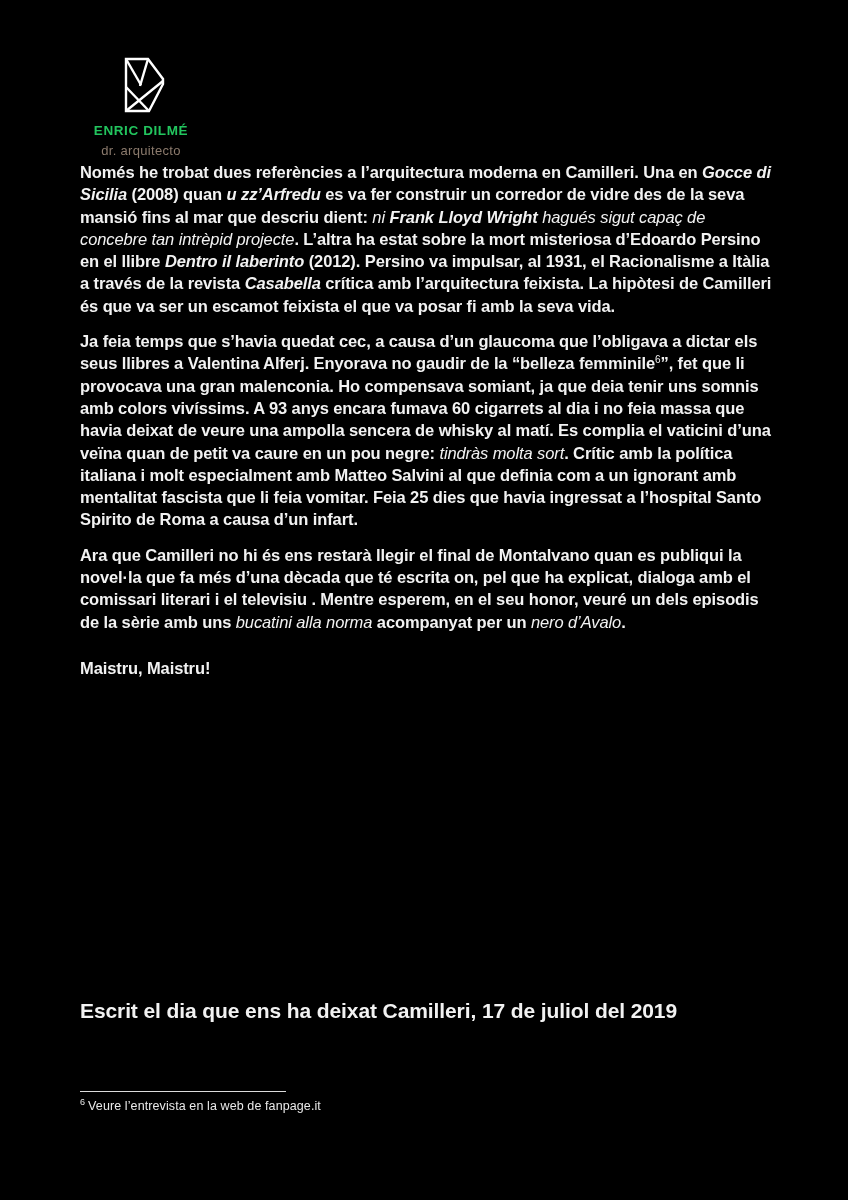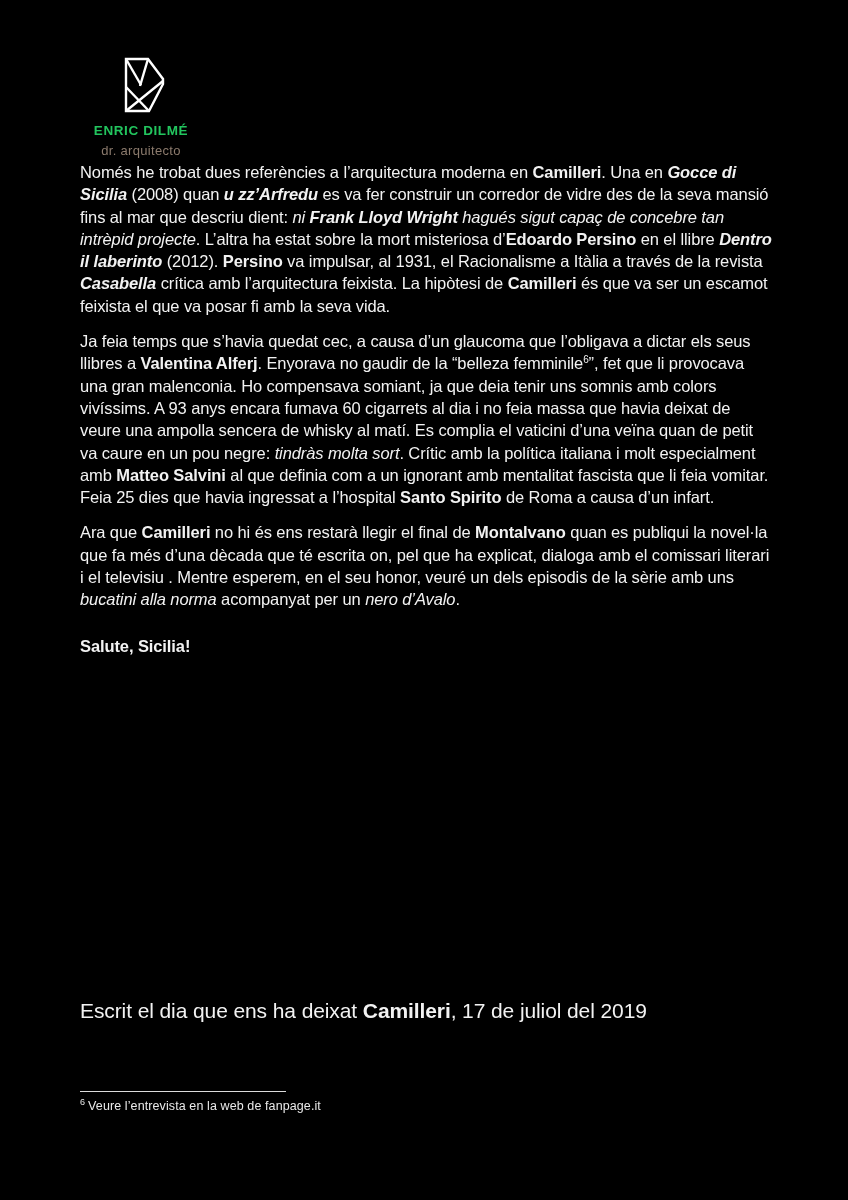--- a/index.html
+++ b/index.html
@@ -37,21 +37,21 @@
     position: absolute;
     left: 80px;
     top: 161px;
     width: 694px;
     font-size: 16.5px;
     line-height: 22.3px;
     letter-spacing: -0.1px;
   }
   .letter-body p { margin: 0 0 13px 0; }
   .signoff { font-weight: 700; margin-top: 24px !important; }
-  .run-n { font-weight: 400; font-style: normal; }
+  .run-n { font-weight: 700; font-style: normal; }
   .run-b { font-weight: 700; }
   .run-i { font-style: italic; }
   .run-bi { font-weight: 700; font-style: italic; }
   sup.run-sup { font-size: 10px; vertical-align: super; line-height: 0; }
   
   .date-line {
     position: absolute;
     left: 80px;
     top: 999px;
     width: 694px;
@@ -97,21 +97,21 @@
       <path d="M14 31 L37 55"></path>
     </svg>
     <div class="brand-name" style="color: #22c55e;">ENRIC DILMÉ</div>
     <div class="brand-subtitle" style="color: rgb(140, 123, 109);">dr. arquitecto</div>
   </header>
 
   <main class="letter-body">
     <p><span class="run-n">Només he trobat dues referències a l’arquitectura moderna en </span><span class="run-b">Camilleri</span><span class="run-n">. Una en </span><span class="run-bi">Gocce di Sicilia</span><span class="run-n"> (2008) quan </span><span class="run-bi">u zz’Arfredu</span><span class="run-n"> es va fer construir un corredor de vidre des de la seva mansió fins al mar que descriu dient: </span><span class="run-i">ni </span><span class="run-bi">Frank Lloyd Wright</span><span class="run-i"> hagués sigut capaç de concebre tan intrèpid projecte</span><span class="run-n">. L’altra ha estat sobre la mort misteriosa d’</span><span class="run-b">Edoardo Persino</span><span class="run-n"> en el llibre </span><span class="run-bi">Dentro il laberinto</span><span class="run-n"> (2012). </span><span class="run-b">Persino</span><span class="run-n"> va impulsar, al 1931, el Racionalisme a Itàlia a través de la revista </span><span class="run-bi">Casabella</span><span class="run-n"> crítica amb l’arquitectura feixista. La hipòtesi de </span><span class="run-b">Camilleri</span><span class="run-n"> és que va ser un escamot feixista el que va posar fi amb la seva vida.</span></p>
     <p><span class="run-n">Ja feia temps que s’havia quedat cec, a causa d’un glaucoma que l’obligava a dictar els seus llibres a </span><span class="run-b">Valentina Alferj</span><span class="run-n">. Enyorava no gaudir de la “belleza femminile</span><sup class="run-sup">6</sup><span class="run-n">”, fet que li provocava una gran malenconia. Ho compensava somiant, ja que deia tenir uns somnis amb colors vivíssims. A 93 anys encara fumava 60 cigarrets al dia  i no feia massa que havia deixat de veure una ampolla sencera de whisky al matí. Es complia el vaticini d’una veïna quan de petit va caure en un pou negre: </span><span class="run-i">tindràs molta sort</span><span class="run-n">. Crític amb la política italiana i molt especialment amb </span><span class="run-b">Matteo Salvini</span><span class="run-n"> al que definia com a un ignorant amb mentalitat fascista que li feia vomitar. Feia 25 dies que havia ingressat a l’hospital </span><span class="run-b">Santo Spirito</span><span class="run-n"> de Roma a causa d’un infart.</span></p>
     <p><span class="run-n">Ara que </span><span class="run-b">Camilleri</span><span class="run-n"> no hi és ens restarà llegir el final de </span><span class="run-b">Montalvano</span><span class="run-n"> quan es publiqui la novel·la que fa més d’una dècada que té escrita on, pel que ha explicat, dialoga amb el comissari literari i el televisiu . Mentre esperem, en el seu honor,  veuré un dels episodis de la sèrie amb uns </span><span class="run-i">bucatini alla norma</span><span class="run-n"> acompanyat per un </span><span class="run-i">nero d’Avalo</span><span class="run-n">.</span></p>
-    <p class="signoff">Salute, Sicilia!</p>
+    <p class="signoff">Maistru, Maistru!</p>
   </main>
 
   <div class="date-line"><span class="run-n">Escrit el dia que ens ha deixat </span><span class="run-b">Camilleri</span><span class="run-n">, 17 de juliol del 2019</span></div>
 
   <div class="footnote">
     <div class="footnote-rule"></div>
     <div class="footnote-text"><sup>6</sup><span>Veure l’entrevista en la web de fanpage.it</span></div>
   </div>
 
 </div>

